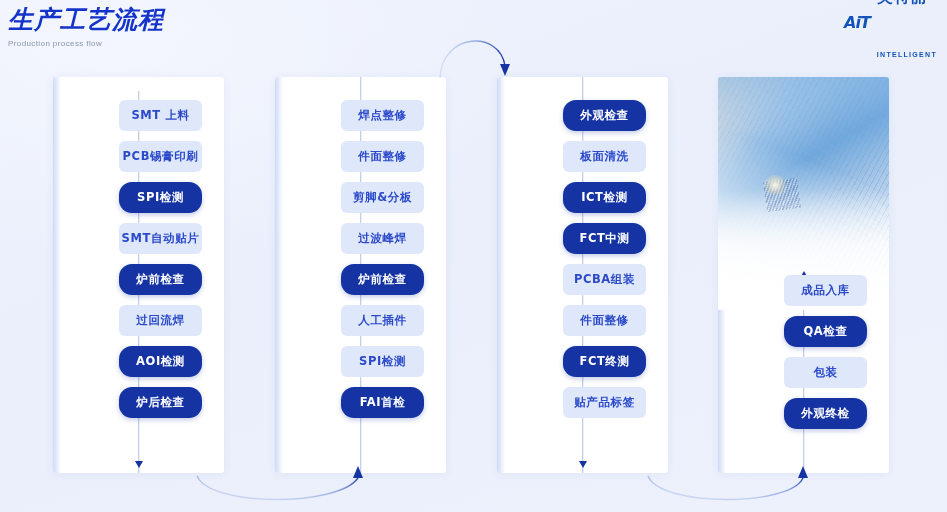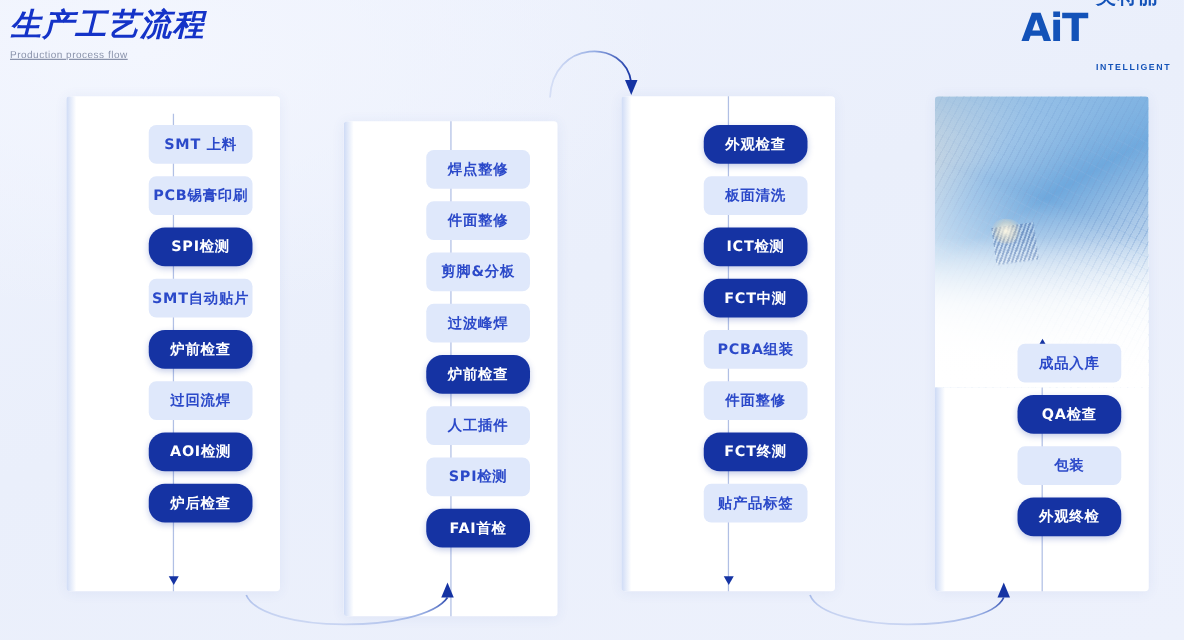--- a/index.html
+++ b/index.html
@@ -43,36 +43,36 @@
     white-space: nowrap;
     font-family: "DejaVu Sans", "Liberation Sans", sans-serif;
   }
   .sub-title {
     font-size: 8px;
     color: #8a93ab;
     letter-spacing: 0.4px;
     margin-top: 3px;
     line-height: 11px;
     white-space: nowrap;
-    text-decoration: underline;
   }
 
   .logo-block {
     position: absolute;
     right: 10px;
     top: 8px;
     display: flex;
     align-items: center;
     gap: 7px;
     height: 30px;
   }
   .logo-mark {
     font-family: "DejaVu Sans", "Liberation Sans", sans-serif;
-    font-size: 31px;
-    font-weight: 700;
+    font-size: 16px;
+    font-weight: 700;
+    font-style: italic;
     color: #1352b8;
     letter-spacing: -1px;
     line-height: 26px;
     position: relative;
   }
   .logo-text {
     display: flex;
     flex-direction: column;
     justify-content: center;
     line-height: 1;
@@ -113,23 +113,23 @@
   }
   .col::before {
     content: "";
     position: absolute;
     left: 0; top: 0; bottom: 0;
     width: 8px;
     background: linear-gradient(90deg, rgba(197,212,244,0.85), rgba(255,255,255,0));
     pointer-events: none;
   }
   #col1 { left: 53px; }
-  #col2 { left: 275px; margin-top: 20px; }
+  #col2 { left: 275px; }
   #col3 { left: 497px; }
-  #col4 { left: 748px; }
+  #col4 { left: 718px; }
 
   .col-inner {
     position: absolute;
     inset: 0;
   }
 
   
   .spine {
     position: absolute;
     left: 50%;

